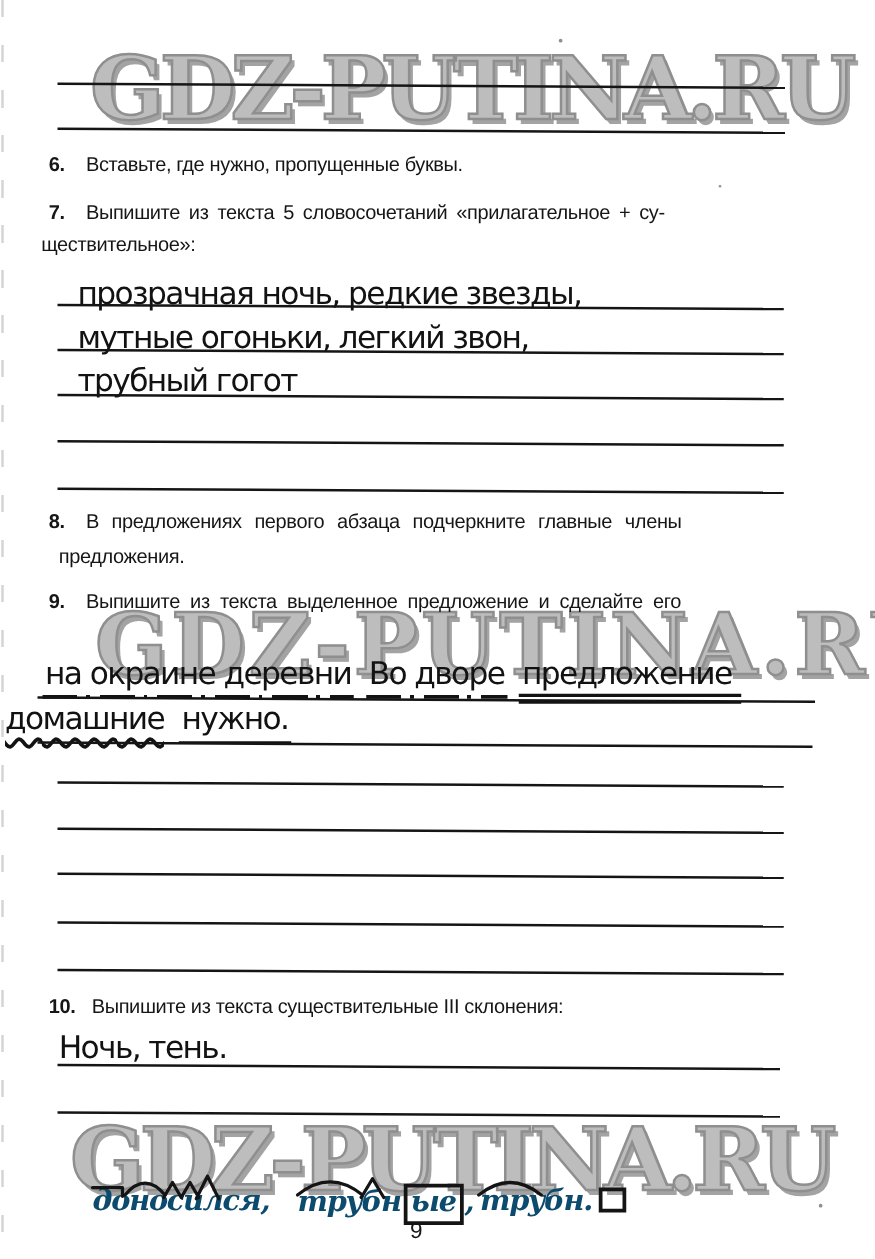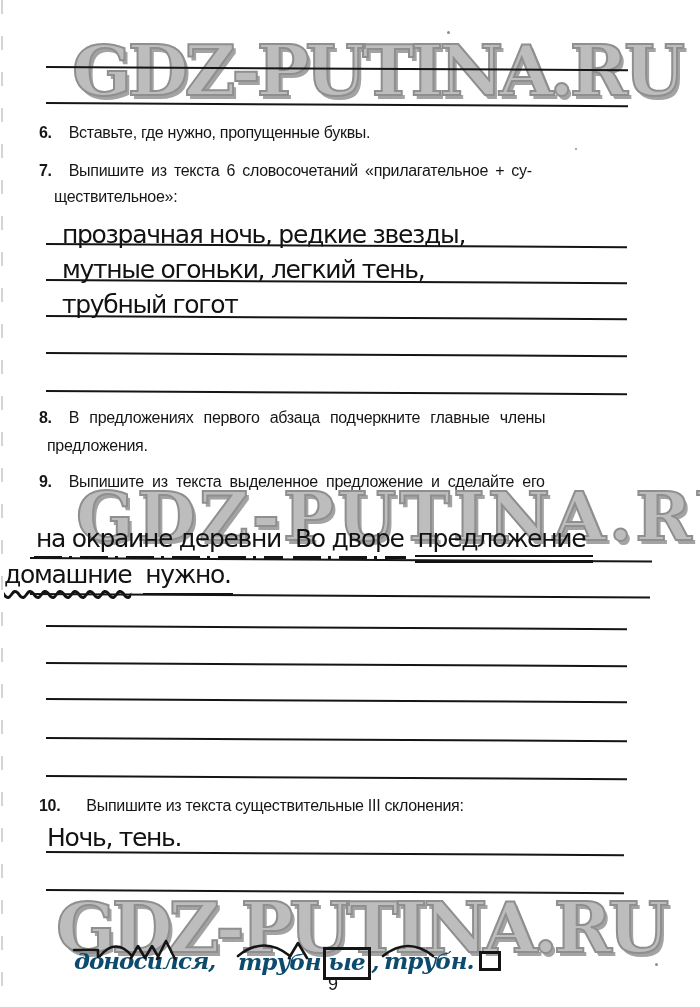--- a/index.html
+++ b/index.html
@@ -57,29 +57,29 @@
 
   <div class="wm" style="left:72px;top:36px;font-size:70px;letter-spacing:-4px">GDZ-PUTINA.RU</div>
   <div class="rule" style="left:46px;top:66px;width:582px"></div>
   <div class="rule" style="left:46px;top:102px;width:582px"></div>
 
   <div class="print" style="left:39px;top:124px">
     <span class="num">6.</span><span>Вставьте, где нужно, пропущенные буквы.</span>
   </div>
 
   <div class="print" style="left:39px;top:162px;word-spacing:3px">
-    <span class="num">7.</span><span>Выпишите из текста 6 словосочетаний «прилагательное + су-</span>
+    <span class="num">7.</span><span>Выпишите из текста 5 словосочетаний «прилагательное + су-</span>
   </div>
-  <div class="print" style="left:54px;top:188px">
+  <div class="print" style="left:33px;top:188px">
     <span>ществительное»:</span>
   </div>
 
   <div class="hw" style="left:62px;top:220px">прозрачная ночь, редкие звезды,</div>
   <div class="rule" style="left:46px;top:243px;width:581px"></div>
-  <div class="hw" style="left:62px;top:255px">мутные огоньки, легкий тень,</div>
+  <div class="hw" style="left:62px;top:255px">мутные огоньки, легкий звон,</div>
   <div class="rule" style="left:46px;top:279px;width:581px"></div>
   <div class="hw" style="left:62px;top:290px">трубный гогот</div>
   <div class="rule" style="left:46px;top:315px;width:581px"></div>
   <div class="rule" style="left:46px;top:352px;width:581px"></div>
   <div class="rule" style="left:46px;top:390px;width:581px"></div>
 
   <div class="print" style="left:39px;top:409px;word-spacing:6px">
     <span class="num">8.</span><span>В предложениях первого абзаца подчеркните главные члены</span>
   </div>
   <div class="print" style="left:47px;top:437px">
@@ -103,21 +103,21 @@
   </div>
   <div class="rule" style="left:30px;top:593px;width:620px"></div>
 
   <div class="rule" style="left:46px;top:625px;width:581px"></div>
   <div class="rule" style="left:46px;top:662px;width:581px"></div>
   <div class="rule" style="left:46px;top:698px;width:581px"></div>
   <div class="rule" style="left:46px;top:737px;width:581px"></div>
   <div class="rule" style="left:46px;top:775px;width:581px"></div>
 
   <div class="print" style="left:39px;top:797px">
-    <span class="num" style="margin-right:26px">10.</span><span>Выпишите из текста существительные III склонения:</span>
+    <span class="num" style="margin-right:13px">10.</span><span>Выпишите из текста существительные III склонения:</span>
   </div>
   <div class="hw" style="left:47px;top:823px">Ночь, тень.</div>
   <div class="rule" style="left:46px;top:851px;width:578px"></div>
   <div class="rule" style="left:46px;top:889px;width:578px"></div>
 
   <div class="wm" style="left:56px;top:893px;font-size:70px;letter-spacing:-4px">GDZ-PUTINA.RU</div>
 
   <div class="cursive morph" style="left:74px;top:947px">
     <svg width="112" height="30" viewBox="0 0 112 30">
       <path d="M4,19 H28 V26"></path>

